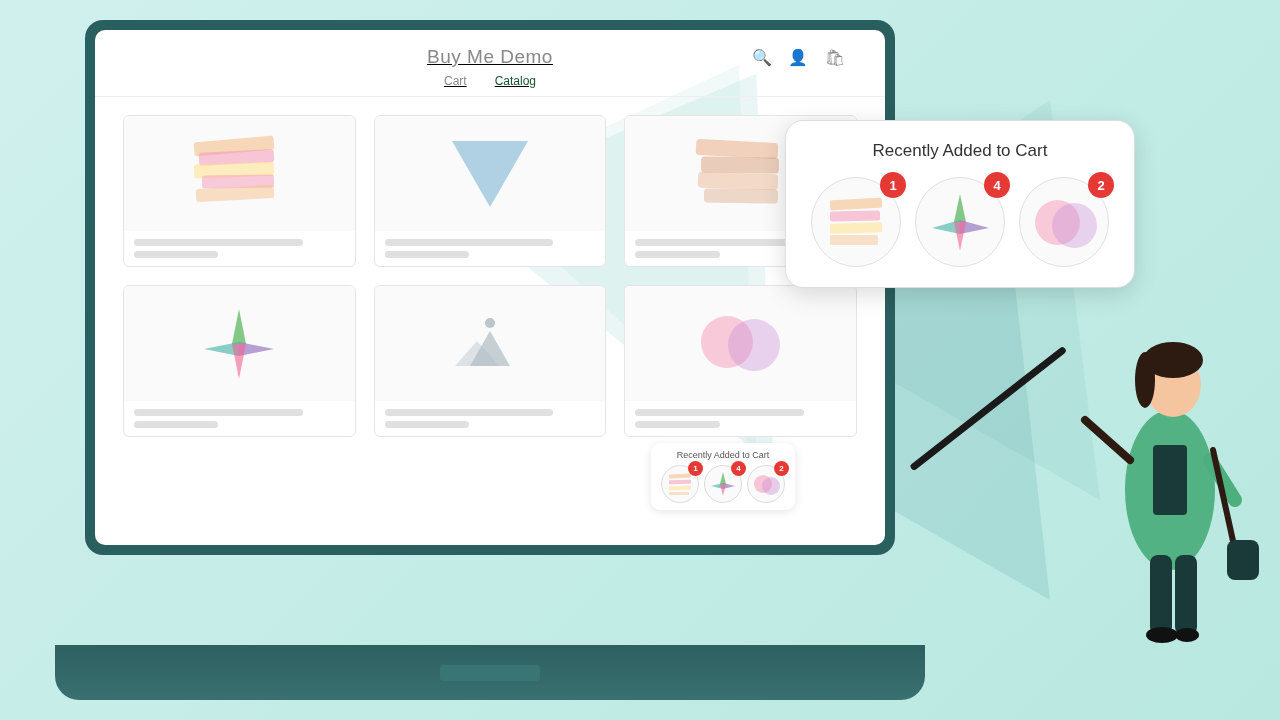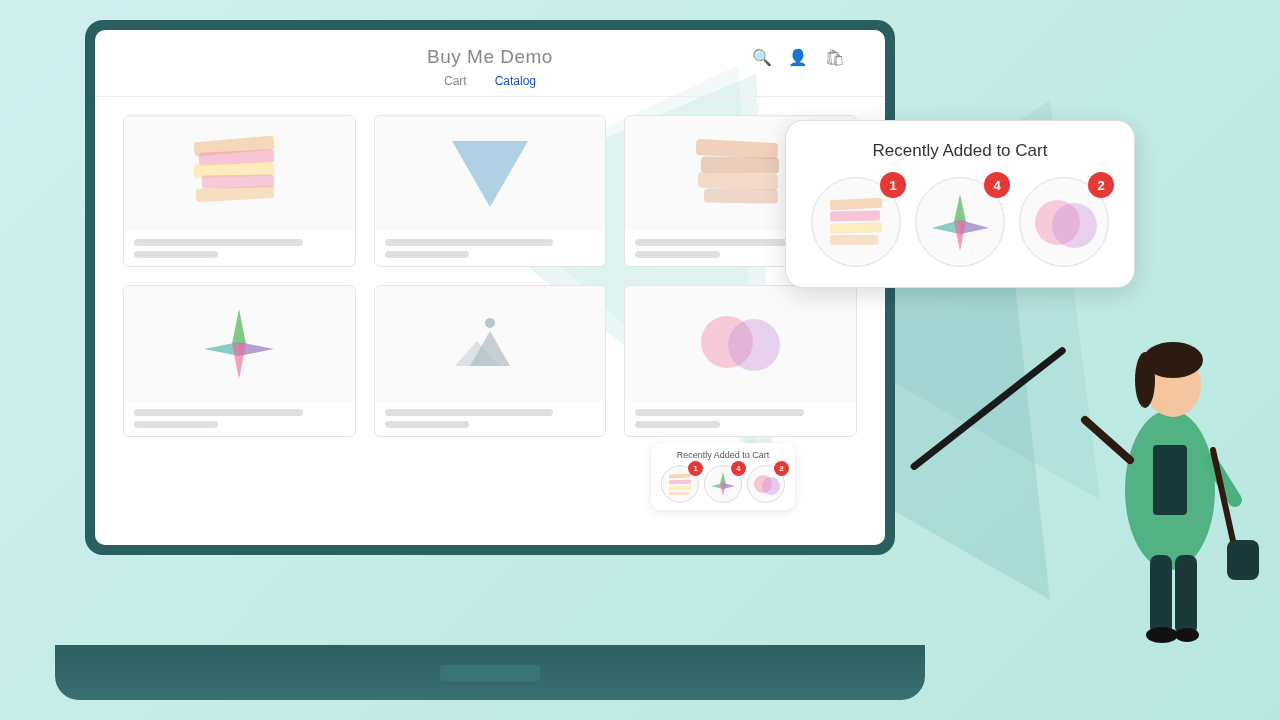--- a/index.html
+++ b/index.html
@@ -20,41 +20,41 @@
 
 <div style="position:relative; width:1280px; height:720px; overflow:hidden; background:linear-gradient(135deg,#d0f0ee 0%,#b8e8e0 100%);">
 
   <svg style="position:absolute;top:0;left:0;width:1280px;height:720px;pointer-events:none;" viewBox="0 0 1280 720">
     <polygon points="700,400 1000,150 1050,600" fill="#3a8f8f" opacity="0.15"></polygon>
     <polygon points="750,300 1050,100 1100,500" fill="#4aa0a0" opacity="0.1"></polygon>
   </svg>
 
   <div style="position:absolute; top:20px; left:55px; width:870px; height:680px;">
 
-    <div style="position:absolute;top:0;left:30px;width:810px;height:535px;background:#2a5f5f;border-radius:18px;padding:10px;">
+    <div style="position:absolute;top:0;left:30px;width:810px;height:535px;background:#2a5f5f;border-radius:18px;padding:10px;text-decoration:underline;">
 
       <div style="width:100%;height:100%;background:#fff;border-radius:10px;overflow:hidden;position:relative;">
 
         <svg style="position:absolute;top:0;left:0;width:100%;height:100%;pointer-events:none;z-index:0;" viewBox="0 0 790 590">
           <polygon points="350,200 700,50 720,500" fill="#4db6ac" opacity="0.12"></polygon>
           <polygon points="380,180 680,40 700,480" fill="#80cbc4" opacity="0.10"></polygon>
         </svg>
 
         <div style="position:relative;z-index:1;padding:16px 30px 8px;border-bottom:1px solid #eee;display:flex;flex-direction:column;align-items:center;">
           <div style="display:flex;align-items:center;justify-content:center;width:100%;position:relative;">
             <span style="font-size:19px;color:#888;letter-spacing:0.5px;">Buy Me Demo</span>
             <div style="position:absolute;right:10px;display:flex;gap:16px;">
               <span style="font-size:16px;color:#888;cursor:pointer;">🔍</span>
               <span style="font-size:16px;color:#888;cursor:pointer;">👤</span>
               <span style="font-size:16px;color:#888;cursor:pointer;">🛍</span>
             </div>
           </div>
           <div style="display:flex;gap:28px;margin-top:6px;">
             <span style="font-size:12px;color:#888;cursor:pointer;">Cart</span>
-            <span style="font-size:12px;color:#1d4ed8;cursor:pointer;">Catalog</span>
+            <span style="font-size:12px;color:#14532d;cursor:pointer;">Catalog</span>
           </div>
         </div>
 
         <div style="position:relative;z-index:1;display:grid;grid-template-columns:repeat(3,1fr);gap:18px;padding:18px 28px;">
 
           <div style="border:1px solid #e5e5e5;border-radius:6px;overflow:hidden;background:#fff;">
             <div style="width:100%;height:115px;display:flex;align-items:center;justify-content:center;background:#fafafa;">
               <div style="position:relative;width:90px;height:70px;">
                 <div style="position:absolute;top:0;left:0;width:80px;height:14px;background:#f4c08a;border-radius:3px;opacity:0.6;transform:rotate(-5deg);"></div>
                 <div style="position:absolute;top:12px;left:5px;width:75px;height:13px;background:#f48fb1;border-radius:3px;opacity:0.5;transform:rotate(-3deg);"></div>

